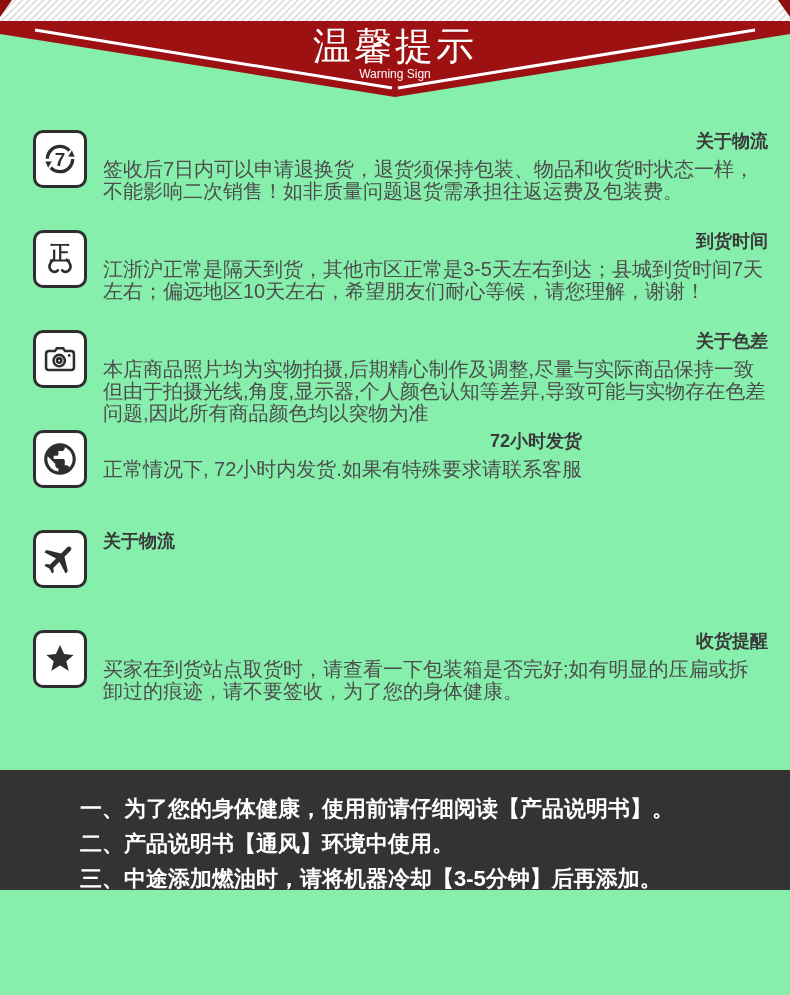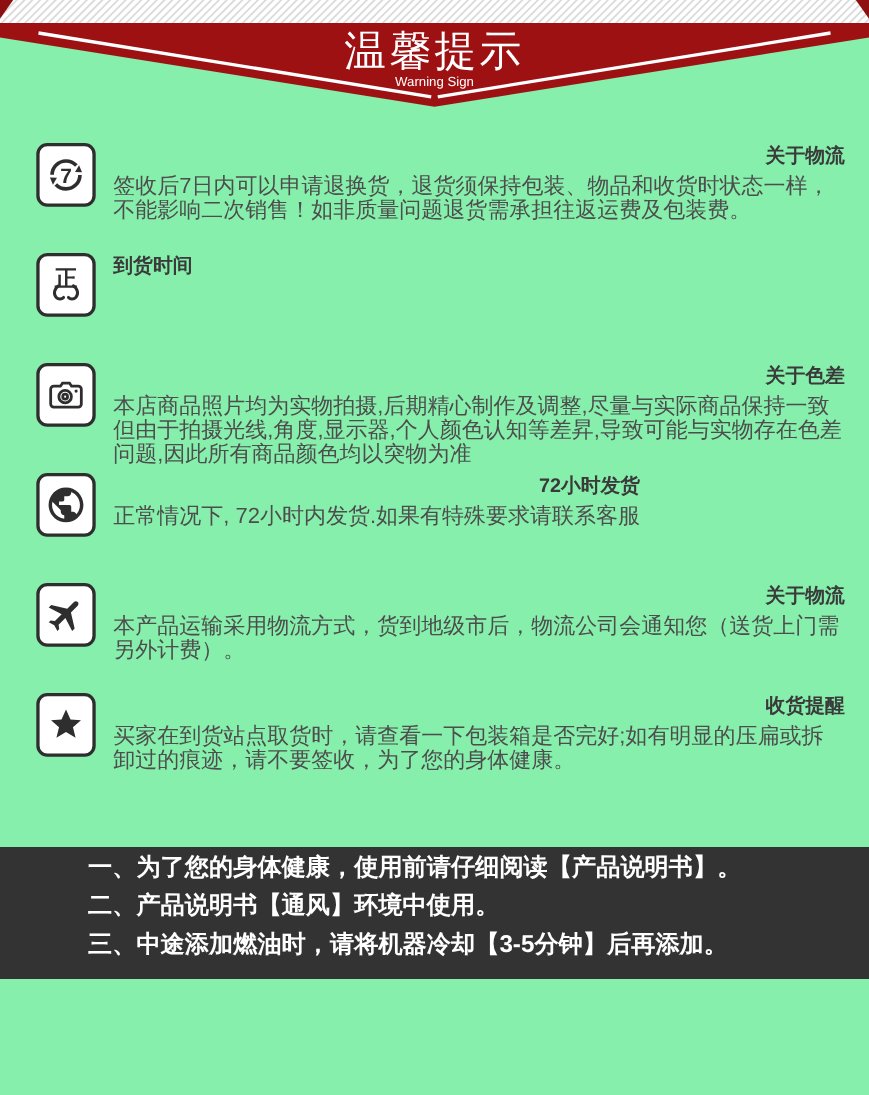--- a/index.html
+++ b/index.html
@@ -33,21 +33,21 @@
   }
   .tip-text{
     margin:0;font-size:20px;line-height:22px;color:#4d4d4d;
     max-width:665px;
   }
   
   .footer{
     margin-top:40px;
     background:#333333;
     height:120px;box-sizing:border-box;
-    padding:0 20px 0 80px;
+    padding:21px 20px 0 80px;
   }
   .footer-line{
     margin:0;color:#ffffff;
     font-size:22px;line-height:35px;font-weight:bold;
     white-space:nowrap;
   }
 </style>
 </head>
 <body>
 
@@ -90,20 +90,21 @@
     <div class="tip-row">
       <div class="tip-icon-box">
         <svg class="tip-glyph" viewBox="0 0 24 24">
           <text x="12" y="12.5" font-size="13" font-weight="bold" text-anchor="middle" fill="#2e2e2e" font-family="Liberation Sans,sans-serif">正</text>
           <path d="M7.8,12.5 C5.2,14.2 4.6,17.2 6.4,19.2 C7.6,20.5 9.6,20.4 10.6,19.2" fill="none" stroke="#2e2e2e" stroke-width="1.7" stroke-linecap="round"></path>
           <path d="M16.2,12.5 C18.8,14.2 19.4,17.2 17.6,19.2 C16.4,20.5 14.4,20.4 13.4,19.2" fill="none" stroke="#2e2e2e" stroke-width="1.7" stroke-linecap="round"></path>
         </svg>
       </div>
       <div class="tip-content">
         <h3 class="tip-title">到货时间</h3>
+        <p class="tip-text">江浙沪正常是隔天到货，其他市区正常是3-5天左右到达；县城到货时间7天左右；偏远地区10天左右，希望朋友们耐心等候，请您理解，谢谢！</p>
       </div>
     </div>
 
 
     <div class="tip-row">
       <div class="tip-icon-box">
         <svg class="tip-glyph" viewBox="0 0 24 24" fill="none" stroke="#2e2e2e" stroke-width="1.6">
           <path d="M8.8,7 L10,5.2 L14,5.2 L15.2,7 L19,7 A1.8,1.8 0 0 1 20.8,8.8 L20.8,17.2 A1.8,1.8 0 0 1 19,19 L5,19 A1.8,1.8 0 0 1 3.2,17.2 L3.2,8.8 A1.8,1.8 0 0 1 5,7 Z"></path>
           <circle cx="11.5" cy="13" r="3.6"></circle>
           <circle cx="11.5" cy="13" r="1.4"></circle>
@@ -129,21 +130,20 @@
     </div>
 
     <div class="tip-row">
       <div class="tip-icon-box">
         <svg class="tip-glyph" viewBox="0 0 24 24">
           <path fill="#2e2e2e" transform="rotate(45 12 12)" d="M21 16v-2l-8-5V3.5c0-.83-.67-1.5-1.5-1.5S10 2.67 10 3.5V9l-8 5v2l8-2.5V19l-2 1.5V22l3.5-1 3.5 1v-1.5L13 19v-5.5l8 2.5z"></path>
         </svg>
       </div>
       <div class="tip-content">
         <h3 class="tip-title">关于物流</h3>
-        <p class="tip-text">本产品运输采用物流方式，货到地级市后，物流公司会通知您（送货上门需另外计费）。</p>
       </div>
     </div>
 
     <div class="tip-row">
       <div class="tip-icon-box">
         <svg class="tip-glyph" viewBox="0 0 24 24">
           <polygon fill="#2e2e2e" points="12,3.2 14.6,8.9 20.6,9.4 16,13.4 17.5,19.4 12,16.1 6.5,19.4 8,13.4 3.4,9.4 9.4,8.9"></polygon>
         </svg>
       </div>
       <div class="tip-content">

